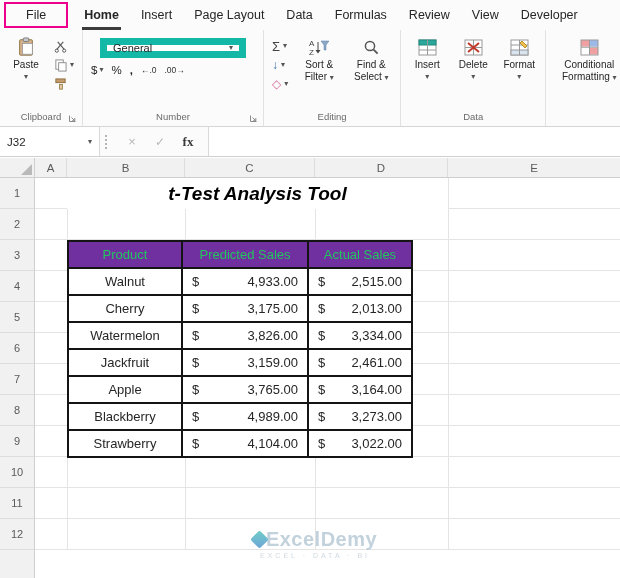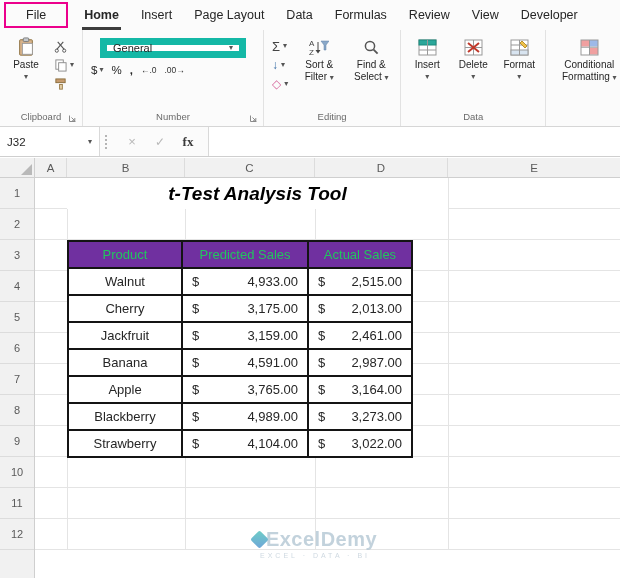--- a/index.html
+++ b/index.html
@@ -404,46 +404,46 @@
                   </div>
                 </td>
               <td>
                   <div class="money">
                     <span>$</span>
                     <span>2,013.00</span>
                   </div>
                 </td>
             </tr>
             <tr>
+              <td class="c-prod">Watermelon</td>
+              <td>
+                  <div class="money">
+                    <span>$</span>
+                    <span>3,826.00</span>
+                  </div>
+                </td>
+              <td>
+                  <div class="money">
+                    <span>$</span>
+                    <span>3,334.00</span>
+                  </div>
+                </td>
+            </tr>
+            <tr>
               <td class="c-prod">Jackfruit</td>
               <td>
                   <div class="money">
                     <span>$</span>
                     <span>3,159.00</span>
                   </div>
                 </td>
               <td>
                   <div class="money">
                     <span>$</span>
                     <span>2,461.00</span>
-                  </div>
-                </td>
-            </tr>
-            <tr>
-              <td class="c-prod">Banana</td>
-              <td>
-                  <div class="money">
-                    <span>$</span>
-                    <span>4,591.00</span>
-                  </div>
-                </td>
-              <td>
-                  <div class="money">
-                    <span>$</span>
-                    <span>2,987.00</span>
                   </div>
                 </td>
             </tr>
             <tr>
               <td class="c-prod">Apple</td>
               <td>
                   <div class="money">
                     <span>$</span>
                     <span>3,765.00</span>
                   </div>

